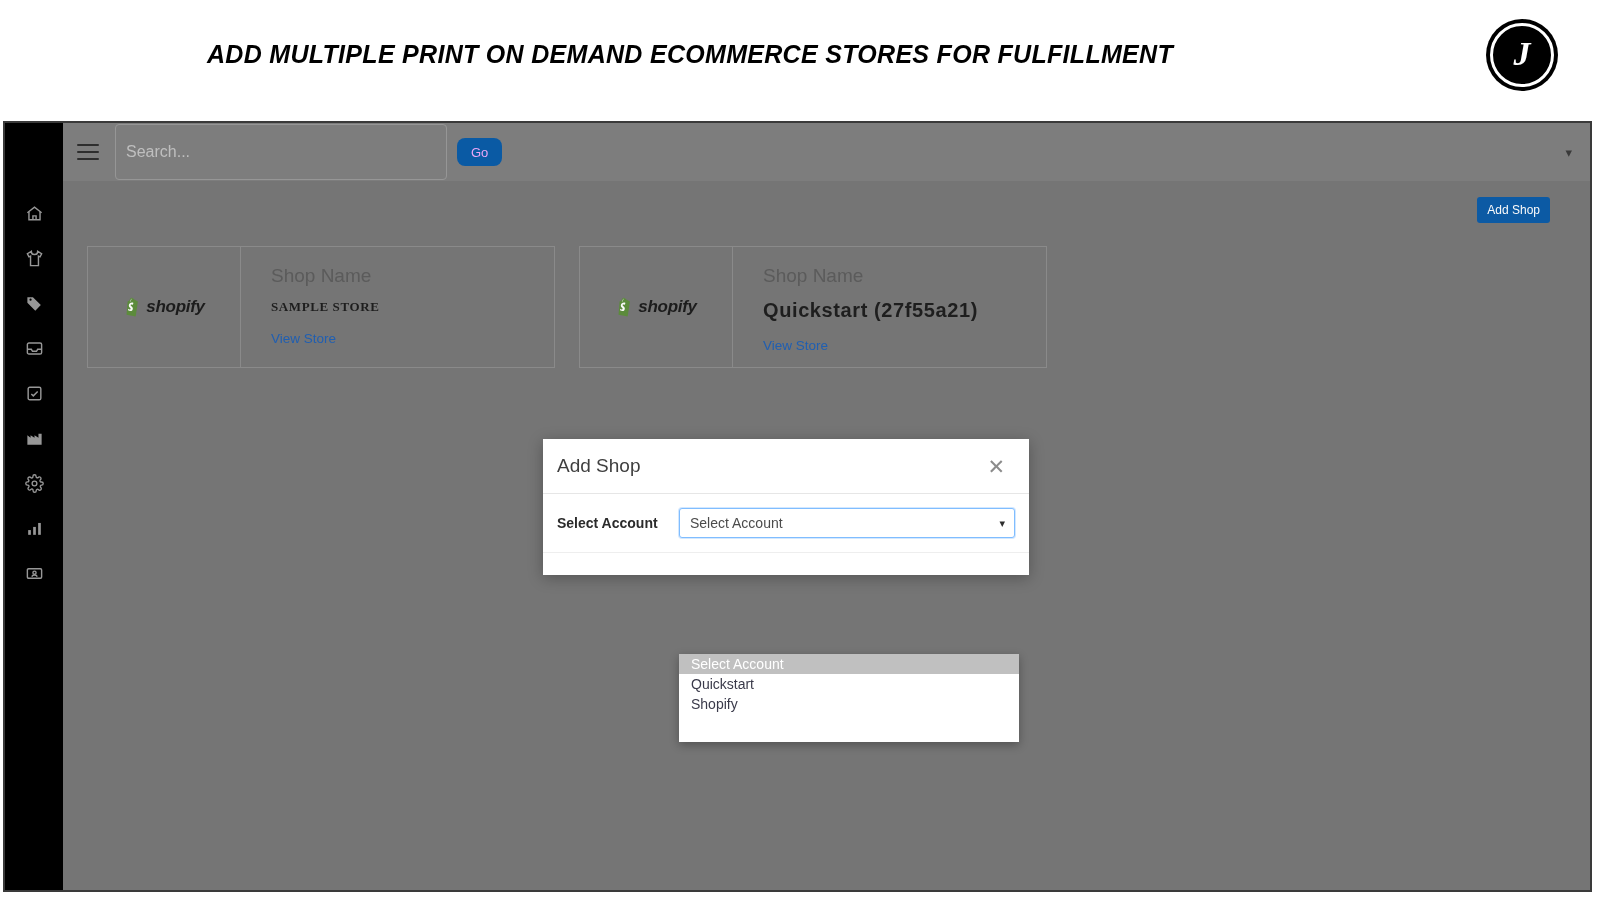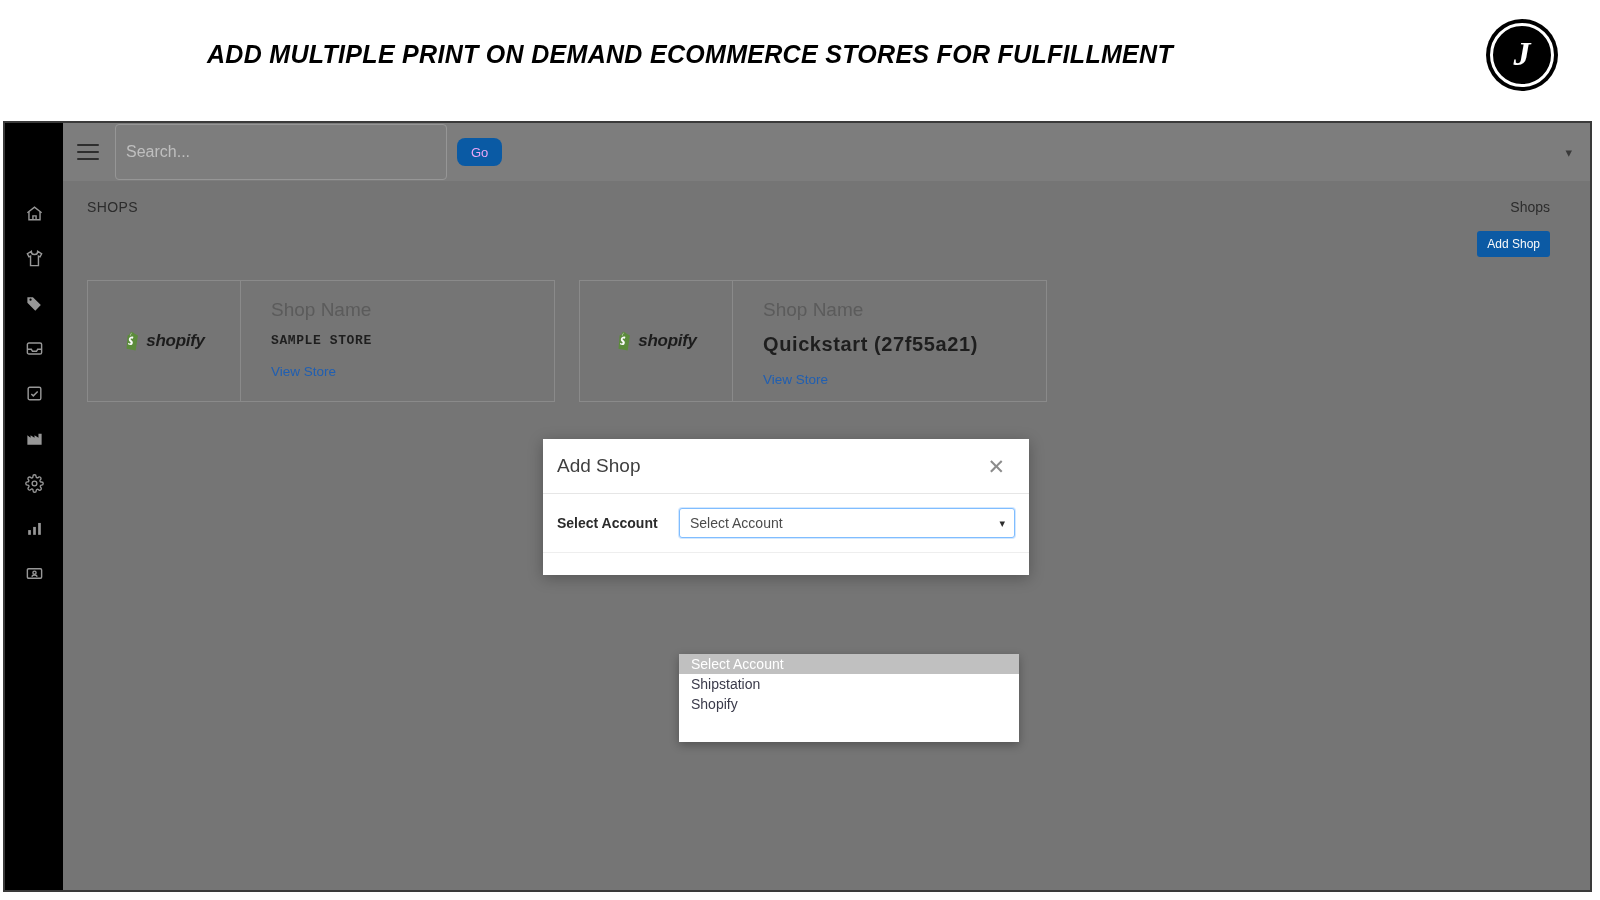--- a/index.html
+++ b/index.html
@@ -194,21 +194,21 @@
     width: 17px; height: 20px;
   }
   .shopify-word {
     font-size: 17px; font-weight: bold; font-style: italic;
     color: #1d1d1d;
     letter-spacing: -0.3px;
   }
   .card-body { padding: 18px 0 0 30px; }
   .card-label { font-size: 19px; color: #5d5d5d; }
   .card-name { font-size: 20px; color: #1f1f1f; font-weight: bold; margin-top: 12px; letter-spacing: 0.6px; }
-  .card-name.mono { font-family: Liberation Mono, monospace; font-size: 13px; font-weight: bold; }
+  .card-name.mono { font-family: Liberation Serif, serif; font-size: 13px; font-weight: bold; }
   .card-link { font-size: 13.5px; color: #2161b5; margin-top: 16px; cursor: pointer; }
 
   
   .modal-overlay {
     position: absolute; inset: 0;
     background: rgba(0,0,0,0.02);
     z-index: 20;
   }
   .modal {
     position: absolute;
@@ -370,24 +370,20 @@
         <span></span>
         <span></span>
     </div>
     <input class="nb-input nb-search" type="text" placeholder="Search..." style="">
     <button class="go-btn">Go</button>
     <div class="nb-spacer"></div>
     <span class="nb-caret">▾</span>
   </div>
 
   <div class="content">
-    <div class="page-head">
-      <div class="page-title">SHOPS</div>
-      <div class="breadcrumb">Shops</div>
-    </div>
 
     <div class="addshop-row">
       <button class="add-shop-btn">Add Shop</button>
     </div>
 
     <div class="cards">
 
       <div class="card">
         <div class="card-logo">
           <div class="shopify-logo">
@@ -439,17 +435,17 @@
       <div class="select-box">
         <span class="select-value">Select Account</span>
         <span class="select-caret">▾</span>
       </div>
     </div>
     <div class="modal-foot"></div>
   </div>
 
   <div class="dropdown">
     <div class="dd-option selected">Select Account</div>
-    <div class="dd-option">Shipstation</div>
+    <div class="dd-option">Quickstart</div>
     <div class="dd-option">Shopify</div>
   </div>
 
 </div>
 
 </body></html>

